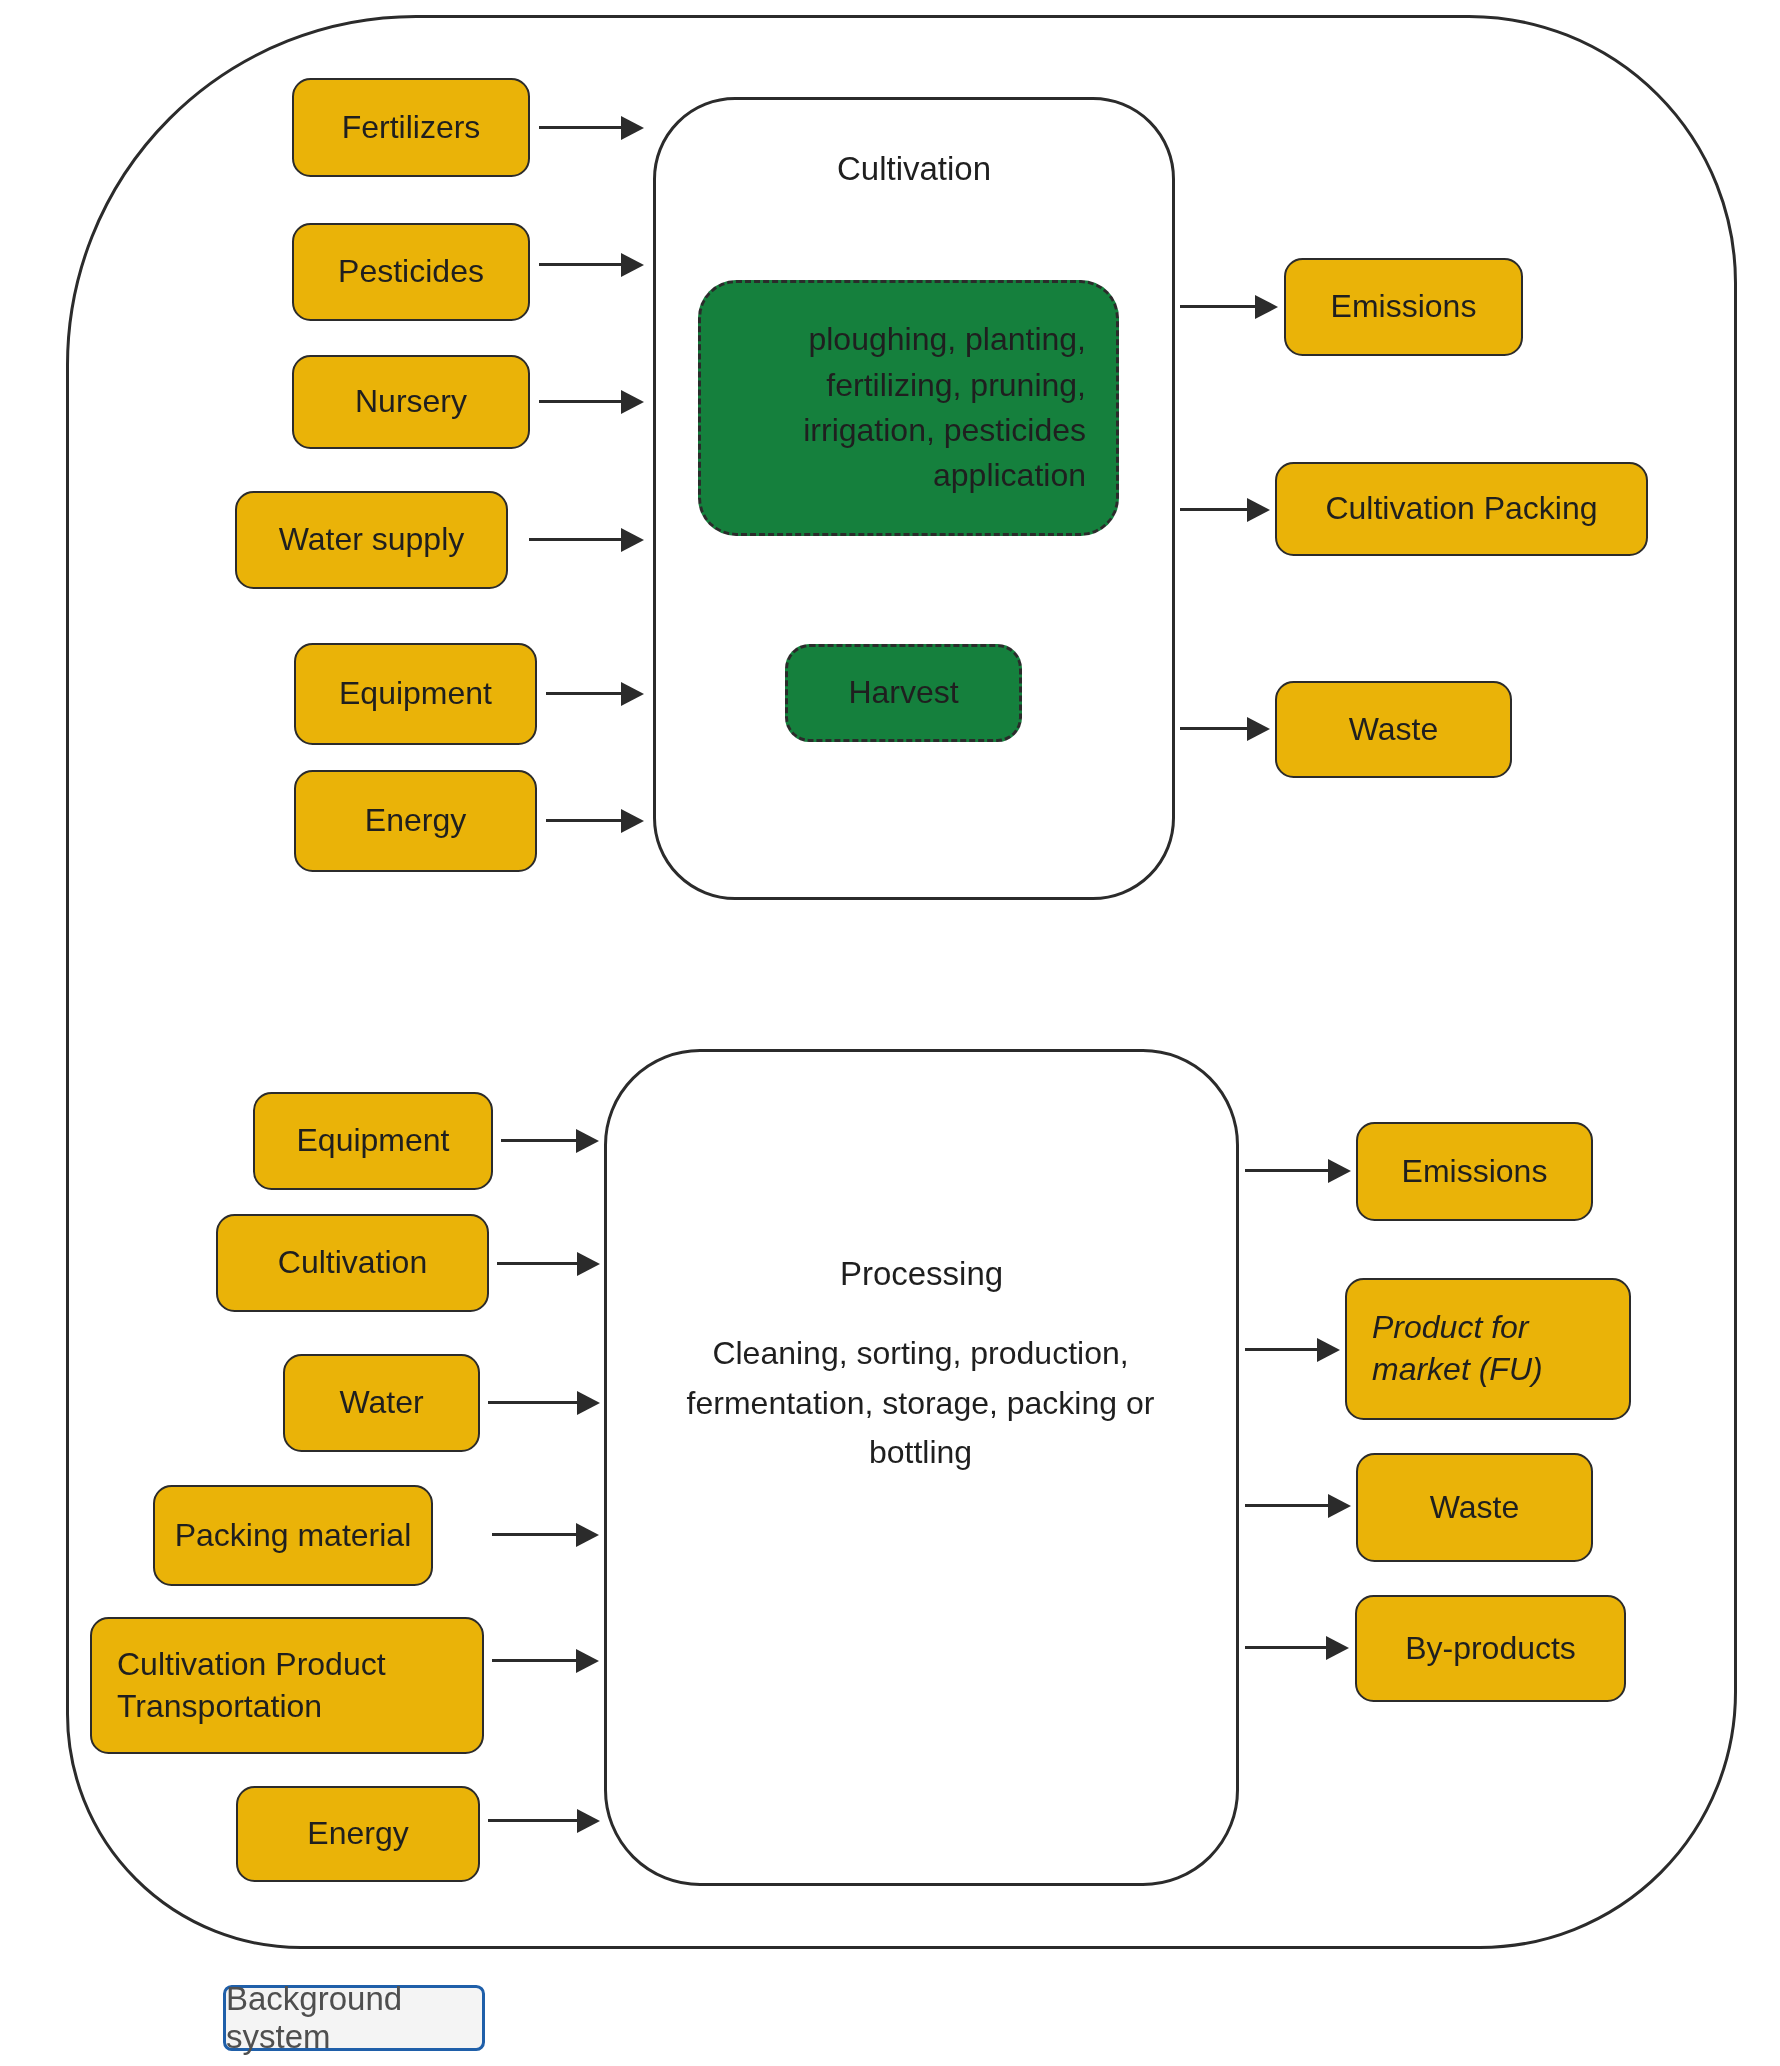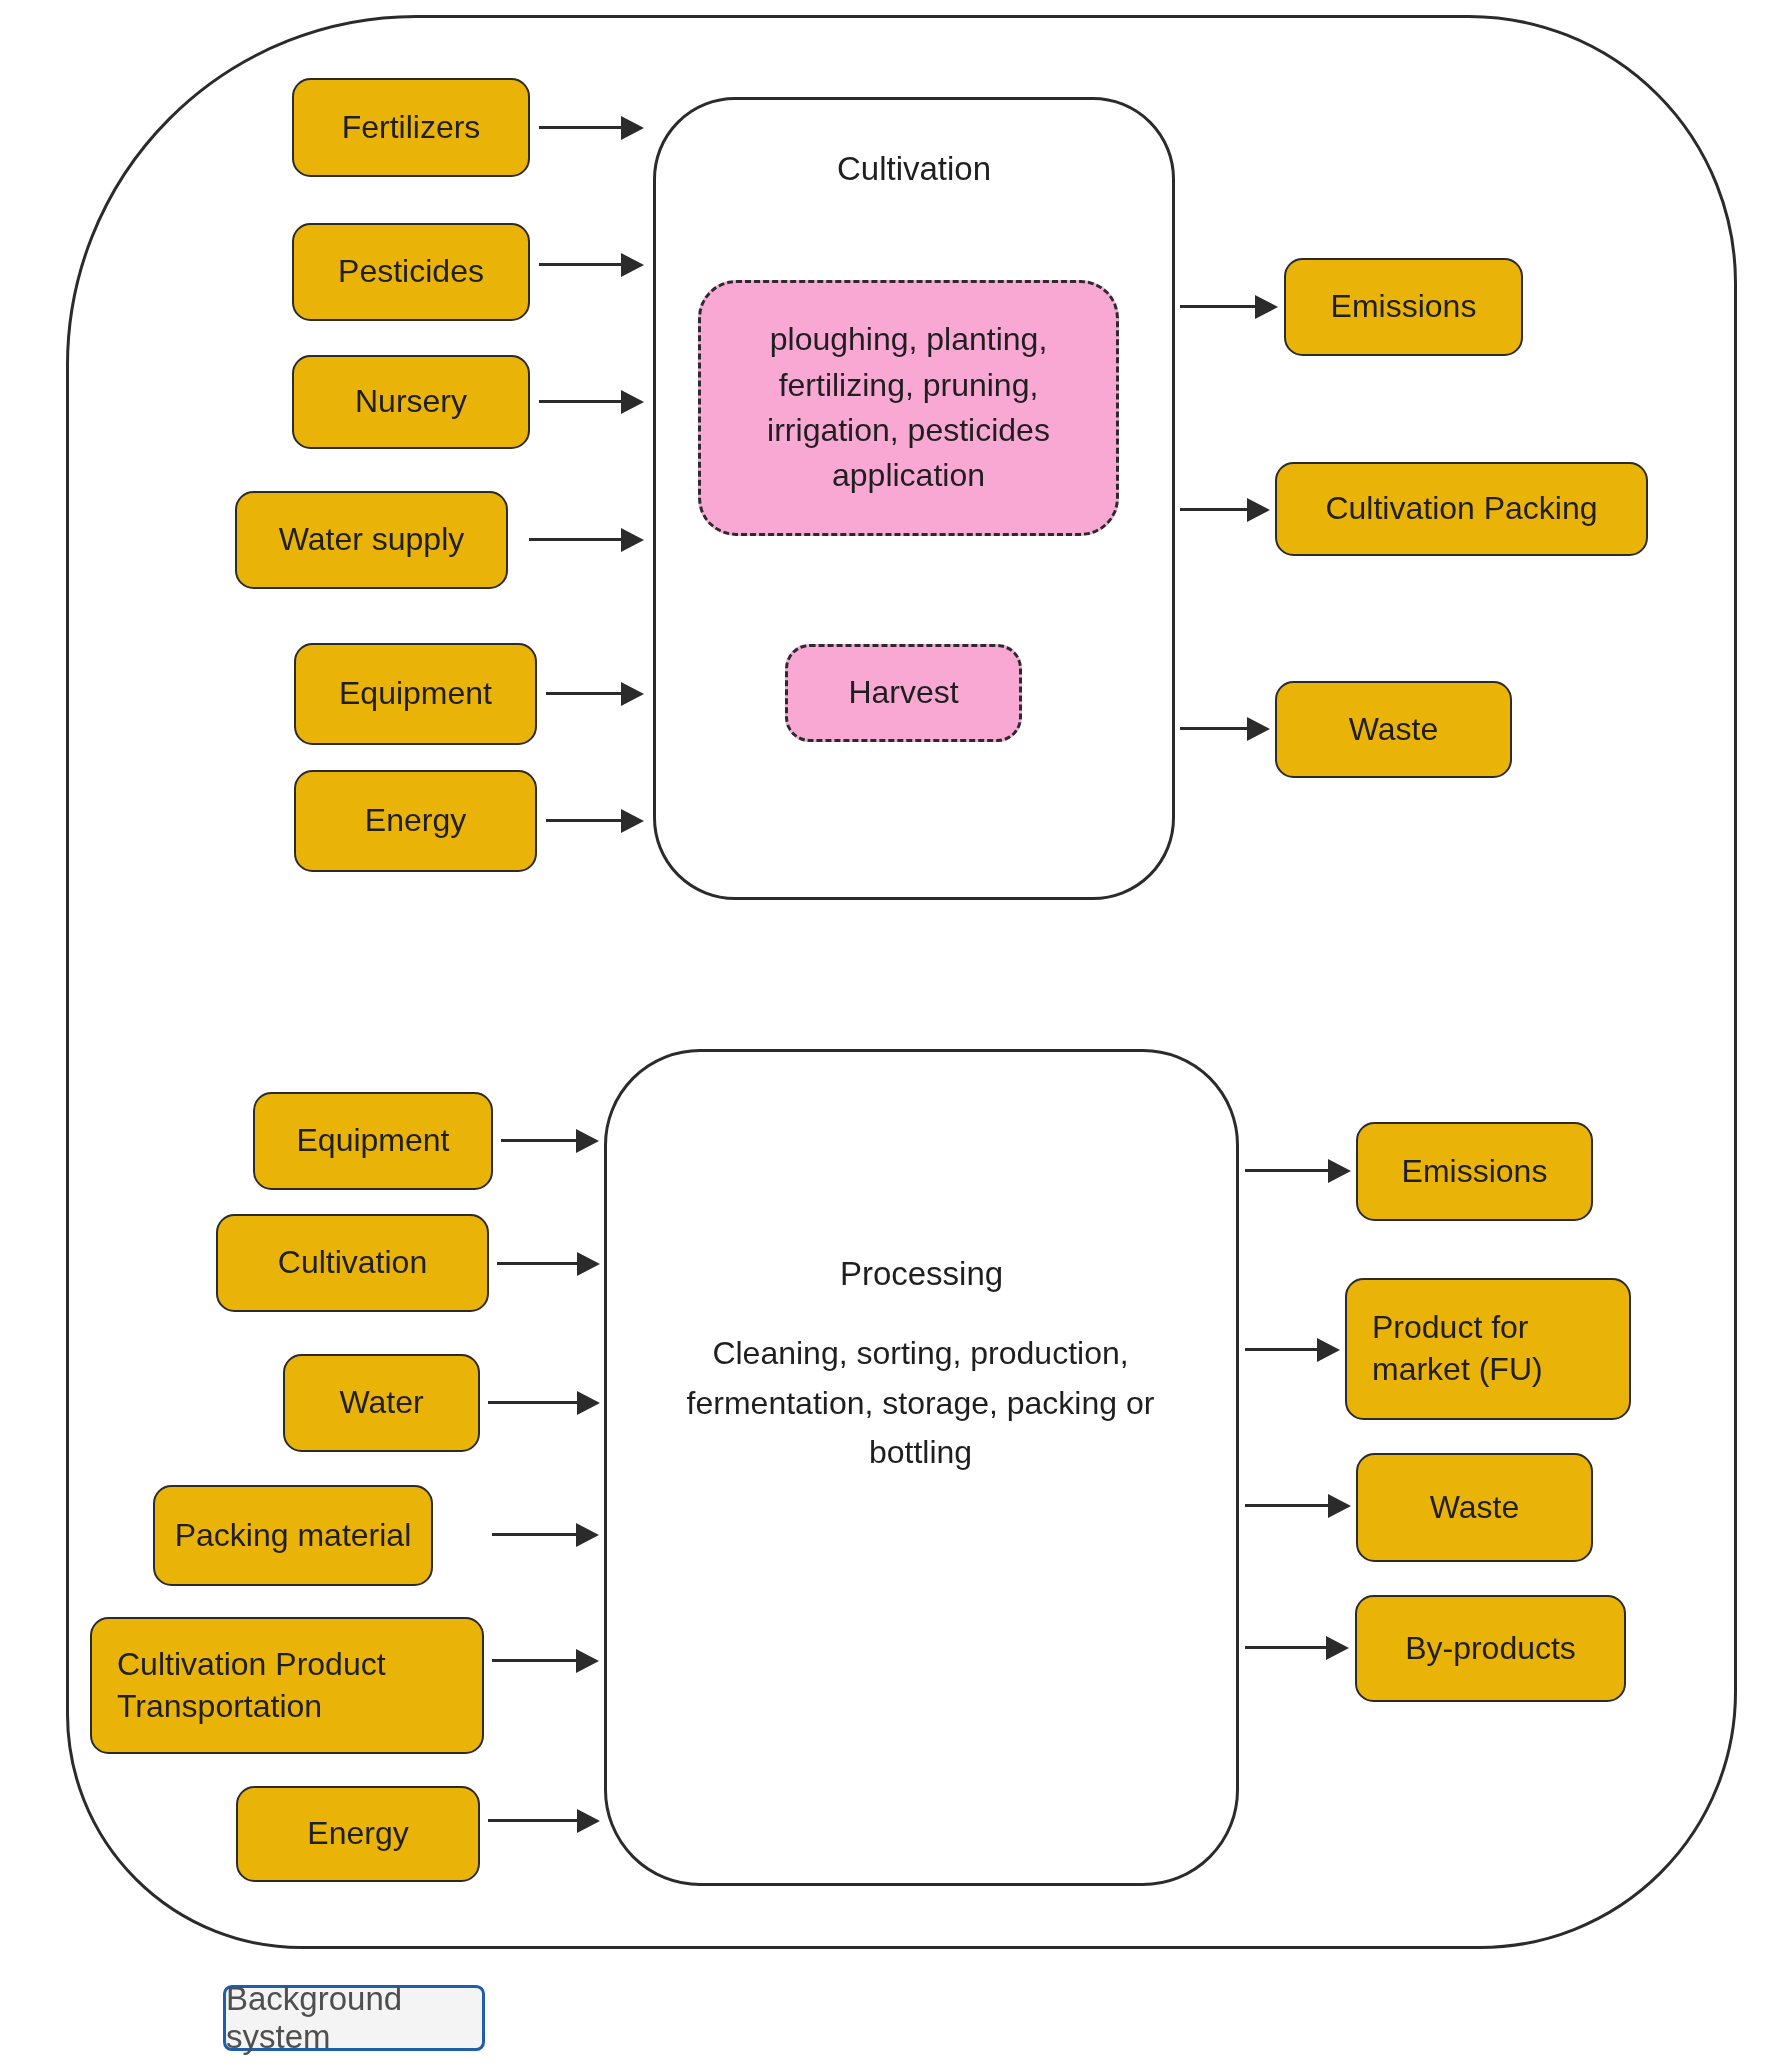--- a/index.html
+++ b/index.html
@@ -63,25 +63,25 @@
   .stage-body {
     position: absolute;
     text-align: center;
     font-size: 32px;
     line-height: 1.55;
   }
   .dashed-box {
     position: absolute;
     box-sizing: border-box;
     border: 3.3px dashed var(--line, #2b2b2b);
-    background: #f9a8d4;
+    background: #15803d;
     display: flex;
     align-items: center;
     justify-content: center;
-    text-align: center;
+    text-align: right;
     font-size: 32px;
     line-height: 1.42;
   }
   .dashed-box.activities { border-radius: 38px; padding: 5.5px 30px; }
   .dashed-box.harvest    { border-radius: 24.6px; }
   .arrow {
     position: absolute;
     height: 3.3px;
     background: var(--line, #2b2b2b);
   }
@@ -166,21 +166,21 @@
   <div class="node" style="left:236px; top:1786px; width:244px; height:96px;">Energy</div>
 
   <div class="arrow" style="left:501px; top:1139px; width:76px;"></div>
   <div class="arrow" style="left:497px; top:1262px; width:81px;"></div>
   <div class="arrow" style="left:488px; top:1401px; width:90px;"></div>
   <div class="arrow" style="left:492px; top:1533px; width:85px;"></div>
   <div class="arrow" style="left:492px; top:1659px; width:85px;"></div>
   <div class="arrow" style="left:488px; top:1819px; width:90px;"></div>
 
   <div class="node" style="left:1356px; top:1122px; width:237px; height:99px;">Emissions</div>
-  <div class="node align-left" style="left:1345px; top:1278px; width:286px; height:142px;">Product for market (FU)</div>
+  <div class="node align-left" style="left:1345px; top:1278px; width:286px; height:142px;font-style:italic;">Product for market (FU)</div>
   <div class="node" style="left:1356px; top:1453px; width:237px; height:109px;">Waste</div>
   <div class="node" style="left:1355px; top:1595px; width:271px; height:107px;">By-products</div>
 
   <div class="arrow" style="left:1245px; top:1169px; width:84px;"></div>
   <div class="arrow" style="left:1245px; top:1348px; width:73px;"></div>
   <div class="arrow" style="left:1245px; top:1504px; width:84px;"></div>
   <div class="arrow" style="left:1245px; top:1646px; width:82px;"></div>
 
   <div class="legend-box">
     <span>Background system</span>

